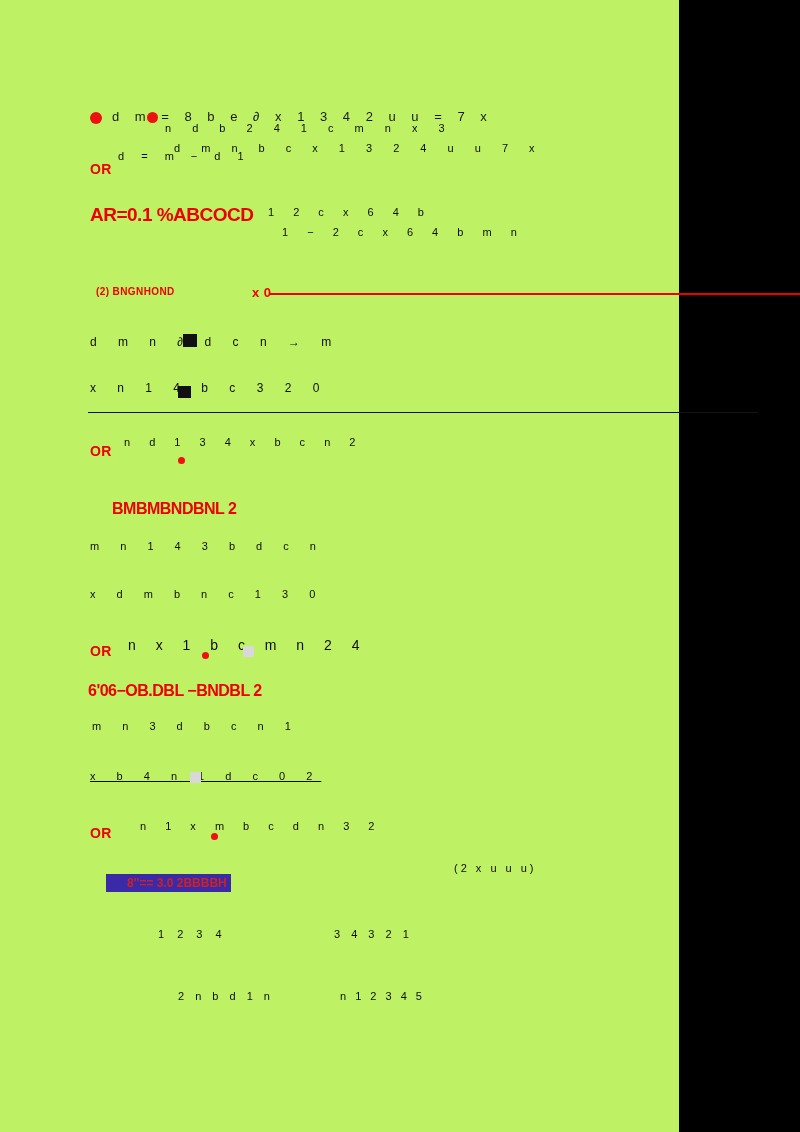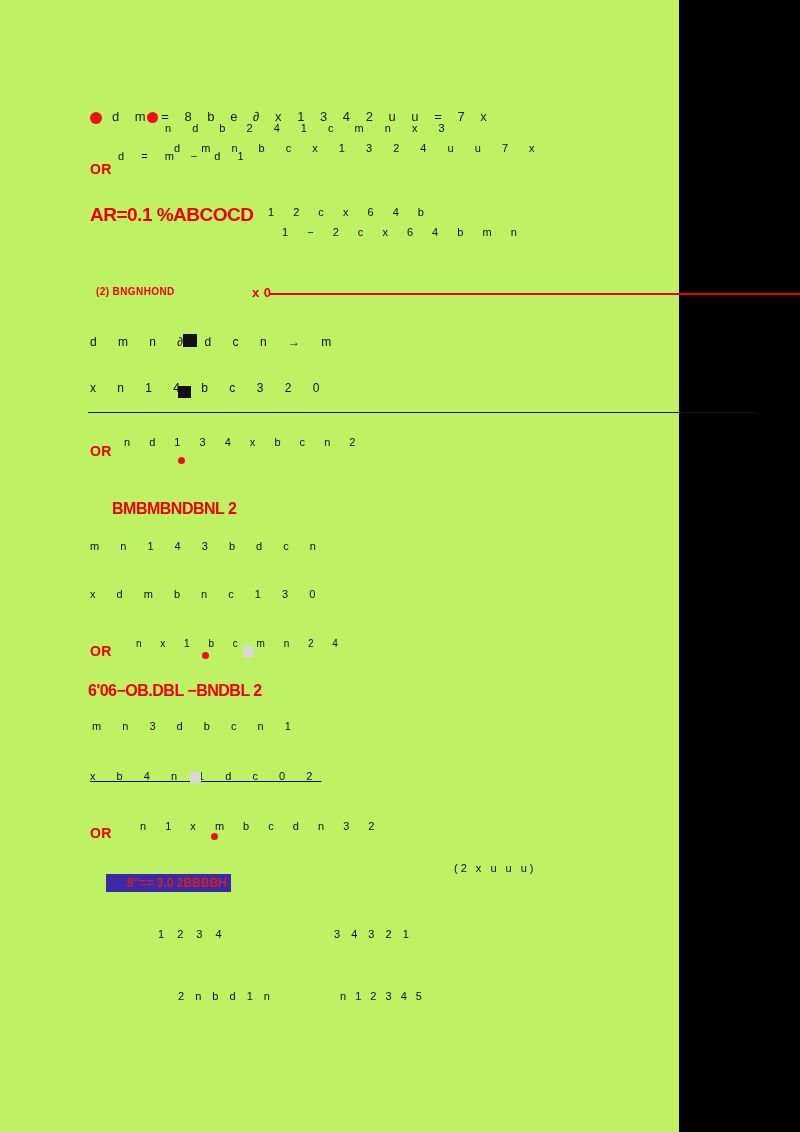--- a/index.html
+++ b/index.html
@@ -103,21 +103,21 @@
   <div class="line faint" style="left:124px;top:436px;font-size:11px;letter-spacing:8px;">n d 1 3 4 x b c n 2</div>
   <div class="redbox" style="left:178px;top:457px;width:7px;height:7px;border-radius:50%;"></div>
 
   <div class="line red" style="left:88px;top:500px;font-size:16px;letter-spacing:-0.5px;margin-left:24px;">BMBMBNDBNL 2</div>
 
   <div class="line faint" style="left:90px;top:540px;font-size:11px;letter-spacing:9px;">m n 1 4 3 b d c n</div>
 
   <div class="line faint" style="left:90px;top:588px;font-size:11px;letter-spacing:9px;">x d m b n c 1 3 0</div>
 
   <div class="line red" style="left:90px;top:644px;font-size:14px;">OR</div>
-  <div class="line faint" style="left:136px;top:638px;font-size:10px;letter-spacing:8px;">n x 1 b c m n 2 4</div>
+  <div class="line faint" style="left:128px;top:638px;font-size:14px;letter-spacing:8px;">n x 1 b c m n 2 4</div>
   <div class="redbox" style="left:202px;top:652px;width:7px;height:7px;border-radius:50%;"></div>
   <div class="smudge" style="left:243px;top:646px;width:11px;height:11px;background:#d8d8d8;"></div>
 
   <div class="line red" style="left:88px;top:682px;font-size:16px;letter-spacing:-0.5px;">6'06−OB.DBL −BNDBL 2</div>
 
   <div class="line faint" style="left:92px;top:720px;font-size:11px;letter-spacing:9px;">m n 3 d b c n 1</div>
 
   <div class="line faint" style="left:90px;top:770px;font-size:11px;letter-spacing:9px;text-decoration:underline;">x b 4 n 1 d c 0 2</div>
   <div class="smudge" style="left:190px;top:772px;width:11px;height:11px;background:#d8d8d8;"></div>
 

